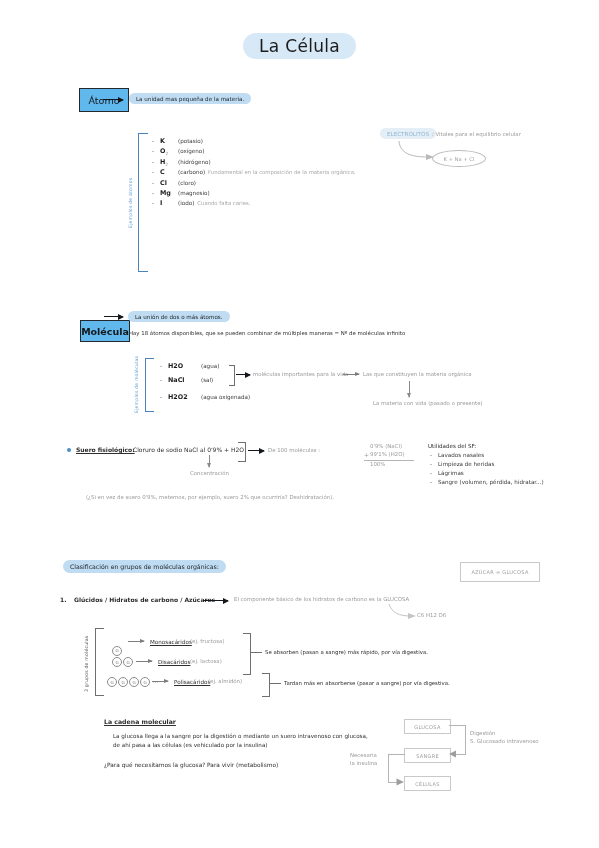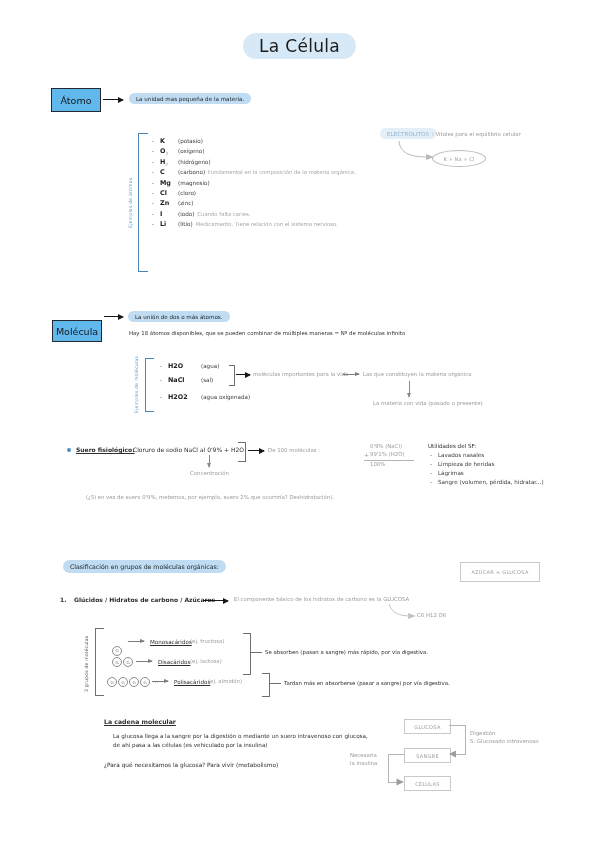--- a/index.html
+++ b/index.html
@@ -16,21 +16,21 @@
     left:243px;top:33px;width:113px;height:26px;
     background:#d7e9f7;border-radius:13px;
     display:flex;align-items:center;justify-content:center;
     font-size:17px;color:#1c1c1c;letter-spacing:.3px;
   }
 
   
   .blue-box{
     background:#61b8ec;border:1px solid #23282e;
     display:flex;align-items:center;justify-content:center;
-    font-size:9.5px;color:#14181c;
+    font-size:9.5px;color:#14181c;margin-left:28px;
   }
   .pill{
     background:#bfdcf2;border-radius:8px;
     display:flex;align-items:center;padding:0 7px;
     font-size:5.6px;color:#1d2226;white-space:nowrap;height:11px;
   }
   .pill-wide{font-size:6.2px;height:13px;border-radius:9px;}
 
   
   .arrow-h{height:1px;background:#14181c;}
@@ -130,59 +130,47 @@
         <span class="note"></span>
       </div>
     <div class="elem-row">
         <span class="dash">-</span>
         <span class="sym">C</span>
         <span class="nm">(carbono)</span>
         <span class="note">Fundamental en la composición de la materia orgánica.</span>
       </div>
     <div class="elem-row">
         <span class="dash">-</span>
+        <span class="sym">Cl</span>
+        <span class="nm">(cloro)</span>
+        <span class="note"></span>
+      </div>
+    <div class="elem-row">
+        <span class="dash">-</span>
         <span class="sym">Mg</span>
         <span class="nm">(magnesio)</span>
-        <span class="note"></span>
-      </div>
-    <div class="elem-row">
-        <span class="dash">-</span>
-        <span class="sym">Cl</span>
-        <span class="nm">(cloro)</span>
-        <span class="note"></span>
-      </div>
-    <div class="elem-row">
-        <span class="dash">-</span>
-        <span class="sym">Zn</span>
-        <span class="nm">(zinc)</span>
         <span class="note"></span>
       </div>
     <div class="elem-row">
         <span class="dash">-</span>
         <span class="sym">I</span>
         <span class="nm">(iodo)</span>
         <span class="note">Cuando falta caries.</span>
-      </div>
-    <div class="elem-row">
-        <span class="dash">-</span>
-        <span class="sym">Li</span>
-        <span class="nm">(litio)</span>
-        <span class="note">Medicamento. Tiene relación con el sistema nervioso.</span>
       </div>
   </div>
 
   <div class="abs pill" style="left:380px;top:128px;background:#e4eef6;color:#8fb6d4;">ELECTROLITOS</div>
   <div class="abs t t-gray" style="left:432px;top:131px;">: Vitales para el equilibrio celular</div>
   <svg class="abs" style="left:396px;top:140px;" width="40" height="22">
     <path d="M3,1 C4,13 14,17 32,17" stroke="#b9b9b9" stroke-width="1" fill="none"></path>
     <polygon points="38,17 30,14 30,20" fill="#b9b9b9"></polygon>
   </svg>
   <div class="abs ellipse" style="left:432px;top:150px;width:52px;height:15px;">K + Na + Cl</div>
 
-  <div class="abs blue-box" style="left:52px;top:320px;width:48px;height:20px;">Molécula</div>
+  <div class="abs blue-box" style="left:52px;top:320px;width:48px;height:20px;font-weight:bold;">Molécula</div>
   <div class="abs arrow-h" style="left:104px;top:316px;width:19px;"></div>
   <div class="abs pill" style="left:128px;top:311px;">La unión de dos o más átomos.</div>
   <div class="abs t t-dark" style="left:129px;top:330px;">Hay 18 átomos disponibles, que se pueden combinar de múltiples maneras = Nº de moléculas infinito</div>
 
   <div class="abs vlabel" style="left:134px;top:361px;height:52px;">Ejemplos de moléculas</div>
   <div class="abs brk" style="left:145px;top:358px;width:8px;height:52px;"></div>
 
   <div class="abs" style="left:160px;top:362px;">
     <div class="elem-row" style="height:14px;">
         <span class="dash">-</span>

